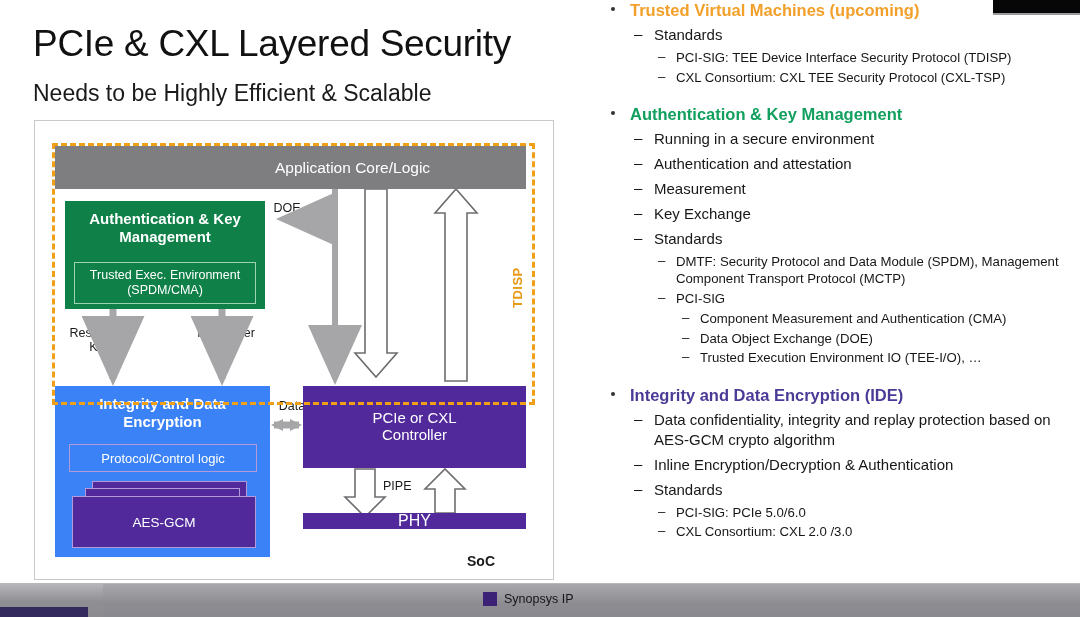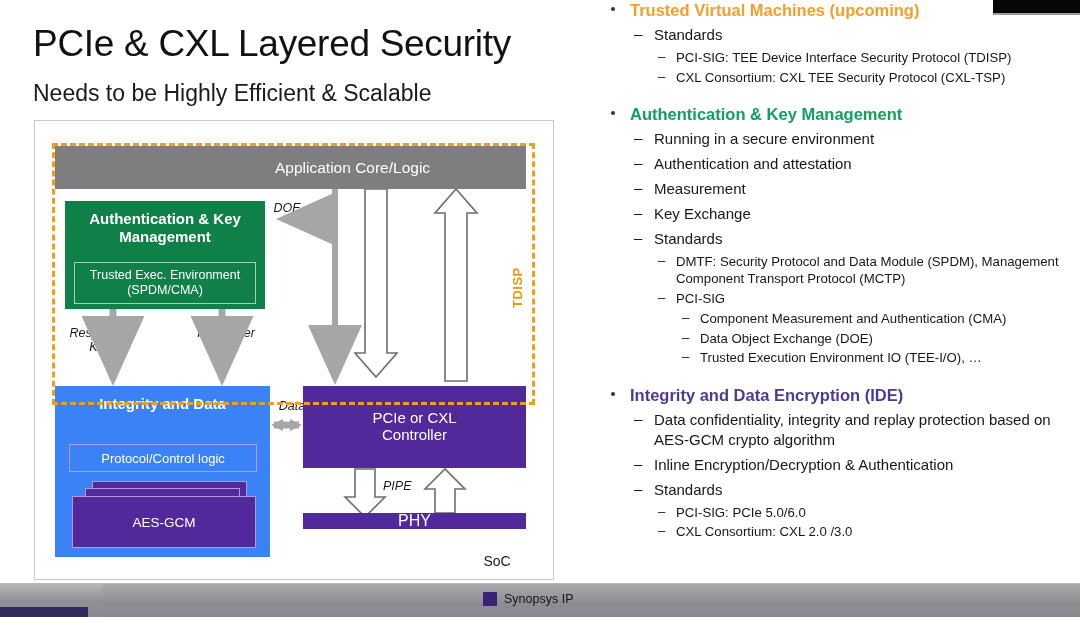--- a/index.html
+++ b/index.html
@@ -220,33 +220,32 @@
     width: 223px; height: 16px;
     background: #51299b;
     color: #fff;
     font-size: 16px;
     z-index: 2;
   }
 
   #soc-label {
     left: 432px; top: 432px;
     width: 60px;
-    font-size: 14px; font-weight: normal;
+    font-size: 14px; font-weight: bold;
     color: #1a1a1a;
-    text-align: center;
+    text-align: left;
   }
 
   
   .dlabel {
     position: absolute;
     font-size: 12.5px;
     color: #1a1a1a;
     text-align: center;
     line-height: 1.15;
-    font-style: italic;
   }
   #lbl-doe  { left: 226px; top: 80px; width: 52px; }
   #lbl-resp { left: 24px;  top: 205px; width: 82px; }
   #lbl-req  { left: 150px; top: 205px; width: 82px; }
   #lbl-data { left: 236px; top: 278px; width: 42px; }
   #lbl-tx   { left: 328px; top: 167px; width: 26px; }
   #lbl-rx   { left: 408px; top: 167px; width: 26px; }
   #lbl-pipe { left: 348px; top: 358px; width: 42px; text-align: left; }
 
   #diagram svg.arrows {
@@ -395,20 +394,21 @@
           <div>
             <div>Trusted Exec. Environment</div>
             <div>(SPDM/CMA)</div>
           </div>
         </div>
       </div>
 
       <div class="blk" id="ide-box">
         <div id="ide-title">
           <div>Integrity and Data</div>
+          <div>Encryption</div>
         </div>
         <div id="proto-box">Protocol/Control logic</div>
         <div class="aes-card" id="aes3"></div>
         <div class="aes-card" id="aes2"></div>
         <div class="aes-card" id="aes1">AES-GCM</div>
       </div>
 
       <div class="blk ctr" id="ctrl-box">
         <div>
           <div>PCIe or CXL</div>

